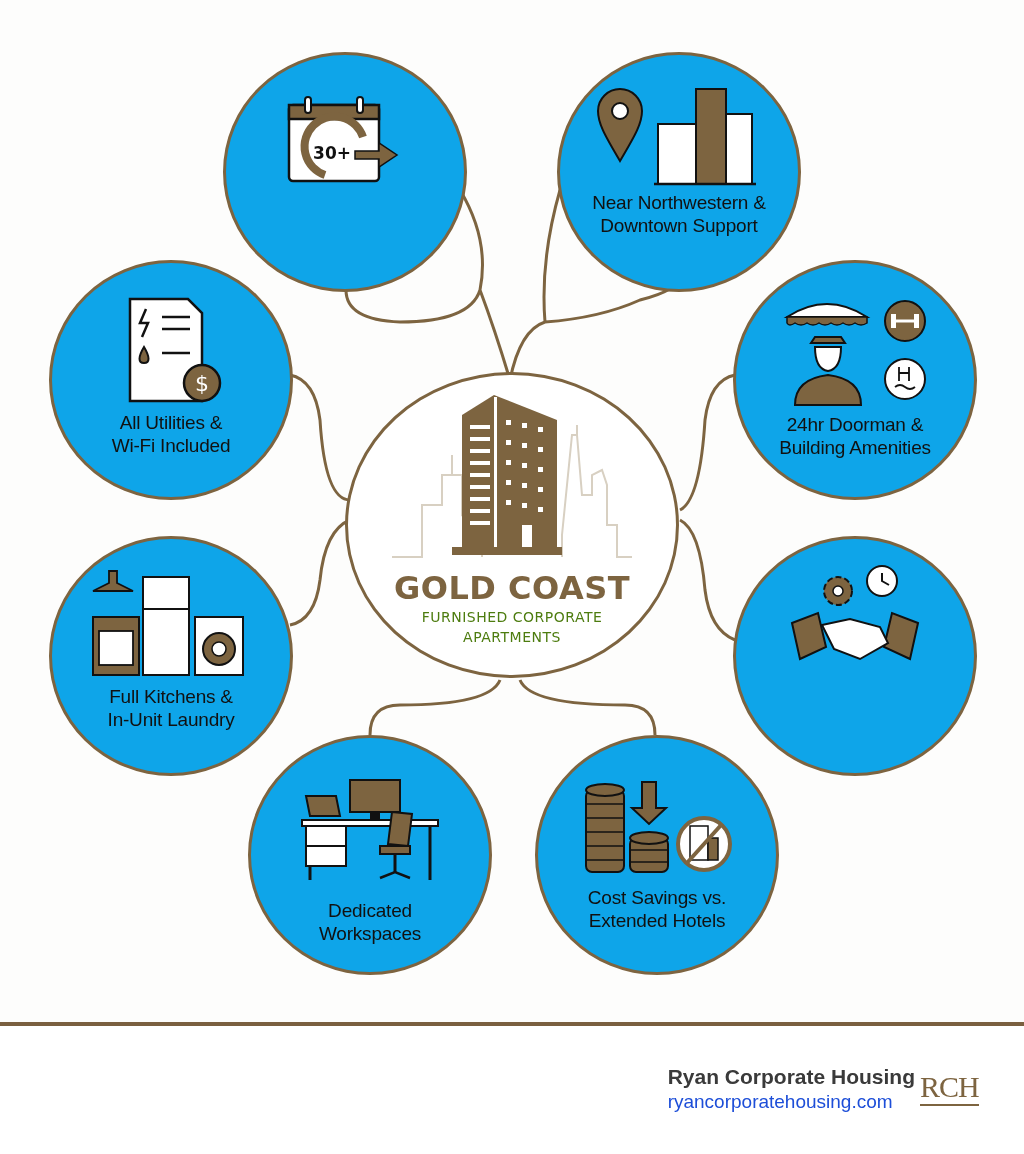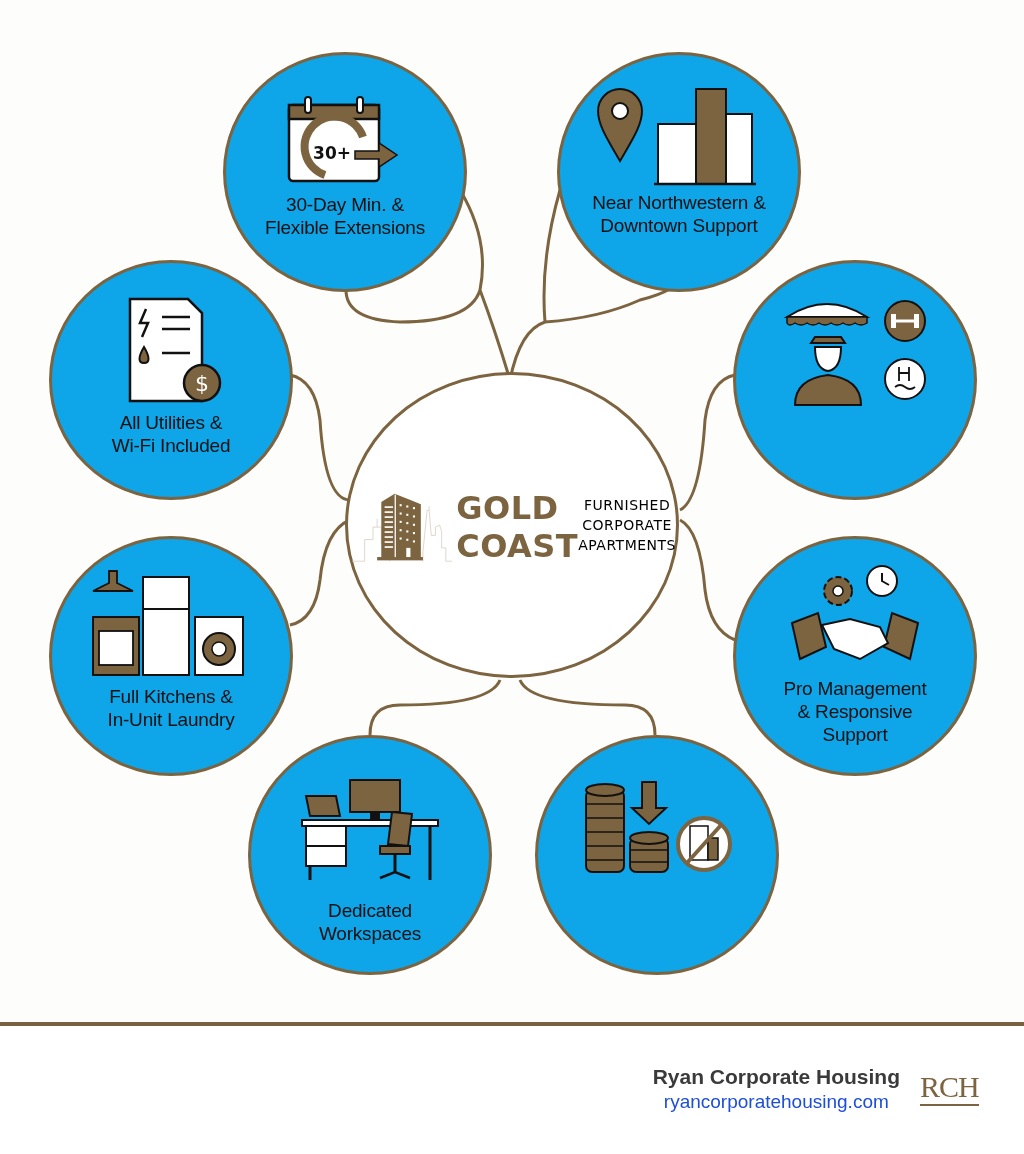--- a/index.html
+++ b/index.html
@@ -2,25 +2,25 @@
 <html><head>
 <meta charset="utf-8">
 <style>
   html,body{margin:0;padding:0;background:#fff;}
   body{width:1024px;height:1154px;position:relative;overflow:hidden;font-family:"DejaVu Sans",sans-serif;}
   .panel{position:absolute;left:0;top:0;width:1024px;height:1024px;background:#fdfdfc;}
   svg.links{position:absolute;left:0;top:0;}
   .node{position:absolute;border:3px solid #7d6440;border-radius:50%;background:#0ea5e9;box-sizing:border-box;display:flex;flex-direction:column;align-items:center;}
   .node .icon{margin-top:34px;}
   .node .label{font-family:"Liberation Sans",sans-serif;font-size:19px;line-height:23px;color:#111;text-align:center;margin-top:8px;letter-spacing:-0.2px;}
-  .center{position:absolute;left:345px;top:372px;width:334px;height:306px;border:3px solid #7d6440;border-radius:50%;background:#fff;box-sizing:border-box;display:flex;flex-direction:row;align-items:center;}
+  .center{position:absolute;left:345px;top:372px;width:334px;height:306px;border:3px solid #7d6440;border-radius:50%;background:#fff;box-sizing:border-box;display:flex;flex-direction:column;align-items:center;}
   .center .title{font-family:"DejaVu Sans",sans-serif;font-weight:bold;font-size:32px;color:#7d6440;margin-top:4px;letter-spacing:0.5px;}
-  .center .sub{font-family:"DejaVu Sans",sans-serif;font-size:14px;color:#000000;line-height:20px;text-align:center;letter-spacing:0.5px;}
+  .center .sub{font-family:"DejaVu Sans",sans-serif;font-size:14px;color:#4d7c0f;line-height:20px;text-align:center;letter-spacing:0.5px;}
   .divider{position:absolute;left:0;top:1022px;width:1024px;height:4px;background:#7a6040;}
-  .brand{position:absolute;right:124px;top:1065px;text-align:center;font-family:"Liberation Sans",sans-serif;}
+  .brand{position:absolute;right:109px;top:1065px;text-align:left;font-family:"Liberation Sans",sans-serif;}
   .brand .name{font-weight:bold;font-size:21px;color:#3a3a3a;}
   .brand .url{font-size:19px;color:#1d4ed8;margin-top:2px;}
   .logo{position:absolute;left:920px;top:1070px;font-family:"Liberation Serif",serif;font-size:30px;color:#7d6440;letter-spacing:-1px;border-bottom:2px solid #7d6440;line-height:34px;text-align:center;}
 </style>
 </head>
 <body>
 
 <div class="panel"></div>
 
 <svg class="links" width="1024" height="1024">
@@ -85,24 +85,20 @@
 <div class="node" style="left:223px;top:52px;width:244px;height:240px;">
   <svg class="icon" width="120" height="90" viewBox="0 0 120 90" style="margin-top:40px">
     <rect x="4" y="10" width="90" height="76" rx="4" fill="#fff" stroke="#111" stroke-width="2.5"></rect>
     <rect x="4" y="10" width="90" height="14" fill="#7d6440" stroke="#111" stroke-width="2.5"></rect>
     <rect x="20" y="2" width="6" height="16" rx="3" fill="#fff" stroke="#111" stroke-width="2"></rect>
     <rect x="72" y="2" width="6" height="16" rx="3" fill="#fff" stroke="#111" stroke-width="2"></rect>
     <path d="M40 80 A30 30 0 1 1 78 42" fill="none" stroke="#7d6440" stroke-width="8"></path>
     <path d="M70 56 L94 56 L94 48 L112 60 L94 72 L94 64 L70 64 Z" fill="#7d6440" stroke="#111" stroke-width="1.5"></path>
     <text x="47" y="64" font-family="DejaVu Sans, sans-serif" font-weight="bold" font-size="17" text-anchor="middle" fill="#111">30+</text>
   </svg>
-  <div class="label">
-    <div>30-Day Min. &amp;</div>
-    <div>Flexible Extensions</div>
-  </div>
 </div>
 
 <div class="node" style="left:557px;top:52px;width:244px;height:240px;">
   <svg class="icon" width="170" height="110" viewBox="0 0 170 110" style="margin-top:24px">
     <path d="M26 82 C10 55 4 44 4 32 A22 22 0 0 1 48 32 C48 44 42 55 26 82 Z" fill="#7d6440" stroke="#111" stroke-width="2"></path>
     <circle cx="26" cy="32" r="8" fill="#fff" stroke="#111" stroke-width="2"></circle>
     <rect x="64" y="45" width="40" height="60" fill="#fff" stroke="#111" stroke-width="2"></rect>
     <rect x="102" y="10" width="30" height="95" fill="#7d6440" stroke="#111" stroke-width="2"></rect>
     <rect x="132" y="35" width="26" height="70" fill="#fff" stroke="#111" stroke-width="2"></rect>
     <line x1="60" y1="105" x2="162" y2="105" stroke="#111" stroke-width="2.5"></line>
@@ -138,20 +134,24 @@
     <path d="M40 48 Q40 70 53 72 Q66 70 66 48 Z" fill="#fff" stroke="#111" stroke-width="2"></path>
     <path d="M20 106 Q20 80 53 76 Q86 80 86 106 Z" fill="#7d6440" stroke="#111" stroke-width="2"></path>
     <circle cx="130" cy="22" r="20" fill="#7d6440" stroke="#111" stroke-width="2"></circle>
     <line x1="118" y1="22" x2="142" y2="22" stroke="#fff" stroke-width="3"></line>
     <rect x="116" y="15" width="5" height="14" fill="#fff"></rect>
       <rect x="139" y="15" width="5" height="14" fill="#fff"></rect>
     <circle cx="130" cy="80" r="20" fill="#fff" stroke="#111" stroke-width="2"></circle>
     <path d="M120 88 Q125 84 130 88 Q135 92 140 88" fill="none" stroke="#111" stroke-width="1.8"></path>
     <path d="M124 82 L124 68 M134 82 L134 68 M124 74 L134 74" fill="none" stroke="#111" stroke-width="1.8"></path>
   </svg>
+  <div class="label" style="margin-top:4px">
+    <div>24hr Doorman &amp;</div>
+    <div>Building Amenities</div>
+  </div>
 </div>
 
 <div class="node" style="left:49px;top:536px;width:244px;height:240px;">
   <svg class="icon" width="160" height="110" viewBox="0 0 160 110" style="margin-top:30px">
     <path d="M18 2 L26 2 L26 14 L42 22 L2 22 L18 14 Z" fill="#7d6440" stroke="#111" stroke-width="1.8"></path>
     <rect x="2" y="48" width="46" height="58" fill="#7d6440" stroke="#111" stroke-width="2"></rect>
     <rect x="8" y="62" width="34" height="34" fill="#fff" stroke="#111" stroke-width="1.8"></rect>
     <rect x="52" y="8" width="46" height="98" fill="#fff" stroke="#111" stroke-width="2"></rect>
     <line x1="52" y1="40" x2="98" y2="40" stroke="#111" stroke-width="2"></line>
     <rect x="104" y="48" width="48" height="58" fill="#fff" stroke="#111" stroke-width="2"></rect>
@@ -167,25 +167,20 @@
 <div class="node" style="left:733px;top:536px;width:244px;height:240px;">
   <svg class="icon" width="130" height="110" viewBox="0 0 130 110" style="margin-top:24px">
     <circle cx="48" cy="28" r="14" fill="#7d6440" stroke="#111" stroke-width="2" stroke-dasharray="6 3"></circle>
     <circle cx="48" cy="28" r="5" fill="#fff" stroke="#111" stroke-width="1.5"></circle>
     <circle cx="92" cy="18" r="15" fill="#fff" stroke="#111" stroke-width="2"></circle>
     <path d="M92 10 L92 18 L99 22" fill="none" stroke="#111" stroke-width="2"></path>
     <path d="M2 60 L28 50 L36 84 L10 96 Z" fill="#7d6440" stroke="#111" stroke-width="2"></path>
     <path d="M128 60 L102 50 L94 84 L120 96 Z" fill="#7d6440" stroke="#111" stroke-width="2"></path>
     <path d="M32 62 L60 56 L90 64 L98 80 L70 96 L44 86 Z" fill="#fff" stroke="#111" stroke-width="2"></path>
   </svg>
-  <div class="label" style="margin-top:4px">
-    <div>Pro Management</div>
-    <div>&amp; Responsive</div>
-    <div>Support</div>
-  </div>
 </div>
 
 <div class="node" style="left:248px;top:735px;width:244px;height:240px;">
   <svg class="icon" width="140" height="110" viewBox="0 0 140 110" style="margin-top:38px">
     <rect x="50" y="4" width="50" height="32" fill="#7d6440" stroke="#111" stroke-width="2"></rect>
     <rect x="70" y="36" width="10" height="8" fill="#111"></rect>
     <path d="M6 20 L36 20 L40 40 L10 40 Z" fill="#7d6440" stroke="#111" stroke-width="2"></path>
     <rect x="2" y="44" width="136" height="6" fill="#fff" stroke="#111" stroke-width="2"></rect>
     <rect x="6" y="50" width="40" height="40" fill="#fff" stroke="#111" stroke-width="2"></rect>
     <line x1="6" y1="70" x2="46" y2="70" stroke="#111" stroke-width="2"></line>
@@ -218,20 +213,24 @@
         <line x1="4" y1="68" x2="42" y2="68"></line>
         <line x1="4" y1="82" x2="42" y2="82"></line>
       <line x1="48" y1="72" x2="86" y2="72"></line>
         <line x1="48" y1="84" x2="86" y2="84"></line>
     </g>
     <circle cx="122" cy="66" r="26" fill="#fff" stroke="#7d6440" stroke-width="4"></circle>
     <rect x="108" y="48" width="18" height="34" fill="#fff" stroke="#111" stroke-width="1.5"></rect>
     <rect x="126" y="60" width="10" height="22" fill="#7d6440" stroke="#111" stroke-width="1.5"></rect>
     <line x1="104" y1="86" x2="140" y2="46" stroke="#7d6440" stroke-width="4"></line>
   </svg>
+  <div class="label" style="margin-top:8px">
+    <div>Cost Savings vs.</div>
+    <div>Extended Hotels</div>
+  </div>
 </div>
 
 <div class="divider"></div>
 
 <div class="brand">
   <div class="name">Ryan Corporate Housing</div>
   <div class="url">ryancorporatehousing.com</div>
 </div>
 <div class="logo">RCH</div>
 

